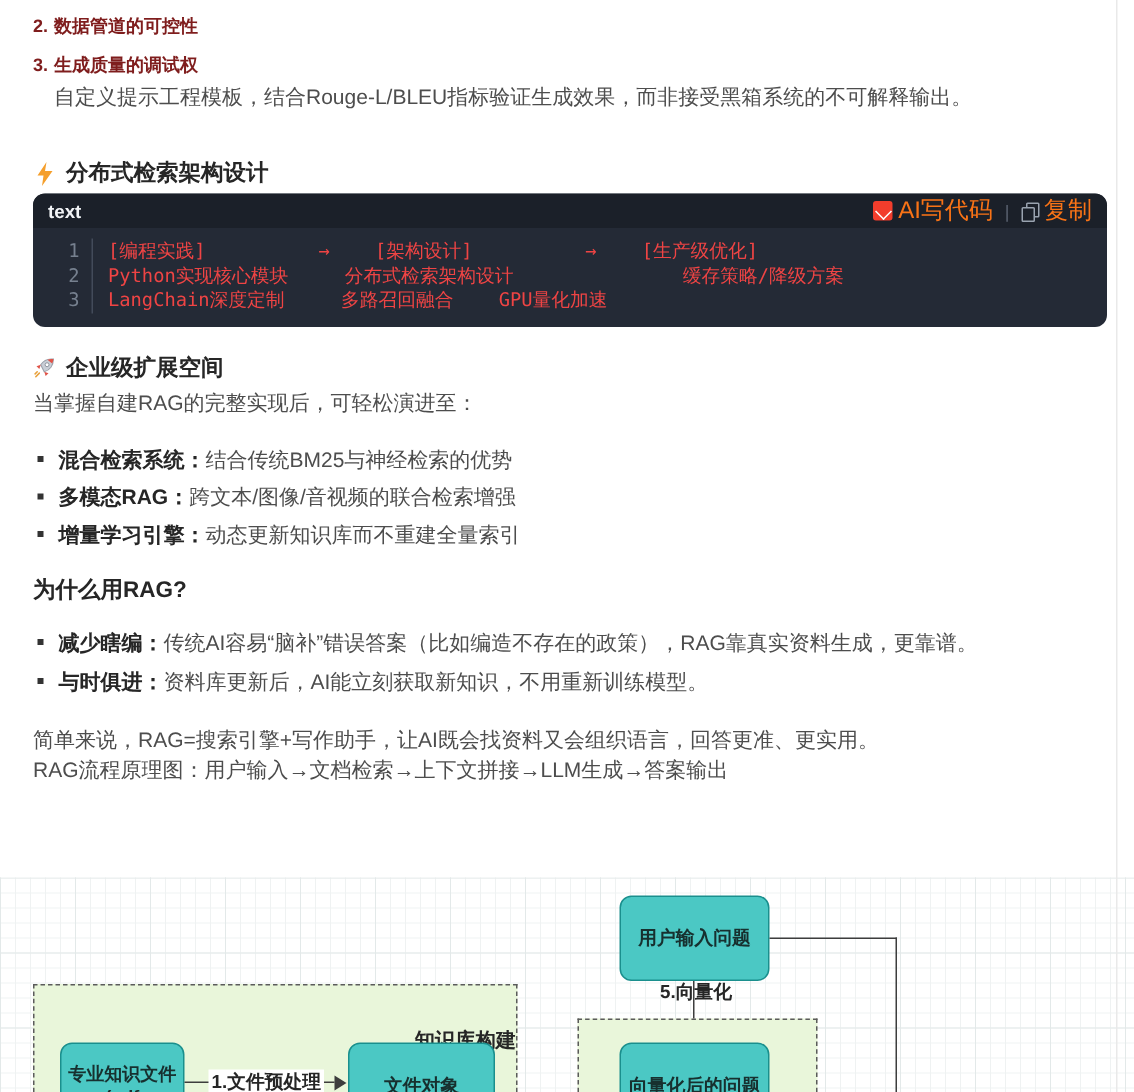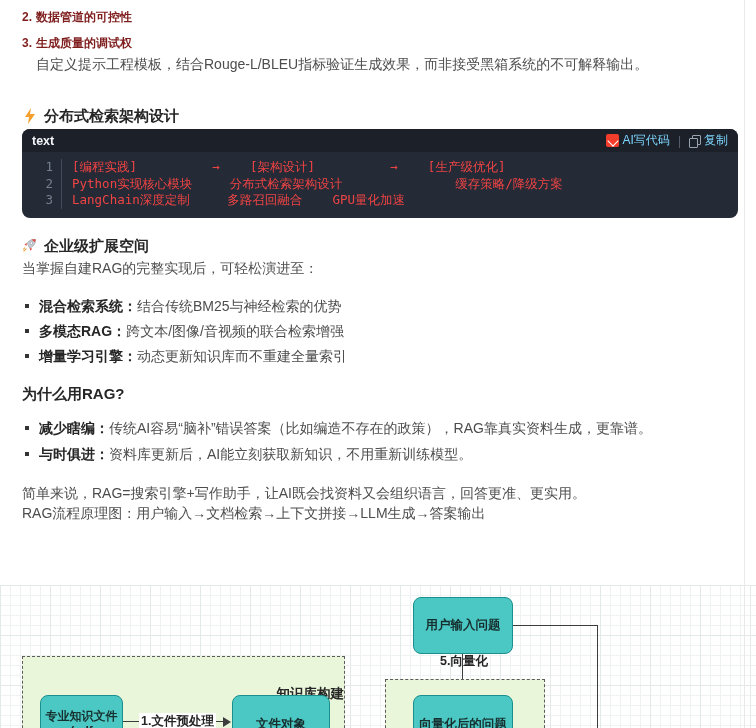--- a/index.html
+++ b/index.html
@@ -22,21 +22,21 @@
   .sec-head.why { margin-top:18px; }
   .icon { display:inline-flex; width:15px; height:16px; align-items:center; justify-content:center; }
 
   
   .code-block { margin-top:3px; width:716px; border-radius:8px; overflow:hidden;
     background:#242a36; }
   .code-header { height:23px; background:#1b2029; display:flex; align-items:center;
     padding:0 10px; }
   .code-lang { color:#f2f4f7; font-size:12.5px; font-weight:bold; }
   .code-actions { margin-left:auto; display:flex; align-items:center; gap:8px; }
-  .code-btn { display:flex; align-items:center; gap:4px; color:#7dd3fc; font-size:12px;
+  .code-btn { display:flex; align-items:center; gap:4px; color:#f97316; font-size:16px;
     cursor:pointer; }
   .ai-ico { width:13px; height:13px; background:#f23d2c; border-radius:2px; position:relative; }
   .ai-ico::after { content:""; position:absolute; left:3px; top:3px; width:7px; height:7px;
     border-left:1.5px solid #fff; border-bottom:1.5px solid #fff; transform:rotate(-45deg); }
   .sep { color:#5a6270; font-size:12px; }
   .copy-ico { position:relative; width:11px; height:12px; }
   .copy-ico::before { content:""; position:absolute; left:3px; top:0; width:7px; height:8px;
     border:1.2px solid #9aa3b0; border-radius:1px; }
   .copy-ico::after { content:""; position:absolute; left:0; top:3px; width:7px; height:8px;
     border:1.2px solid #9aa3b0; border-radius:1px; background:#1b2029; }

